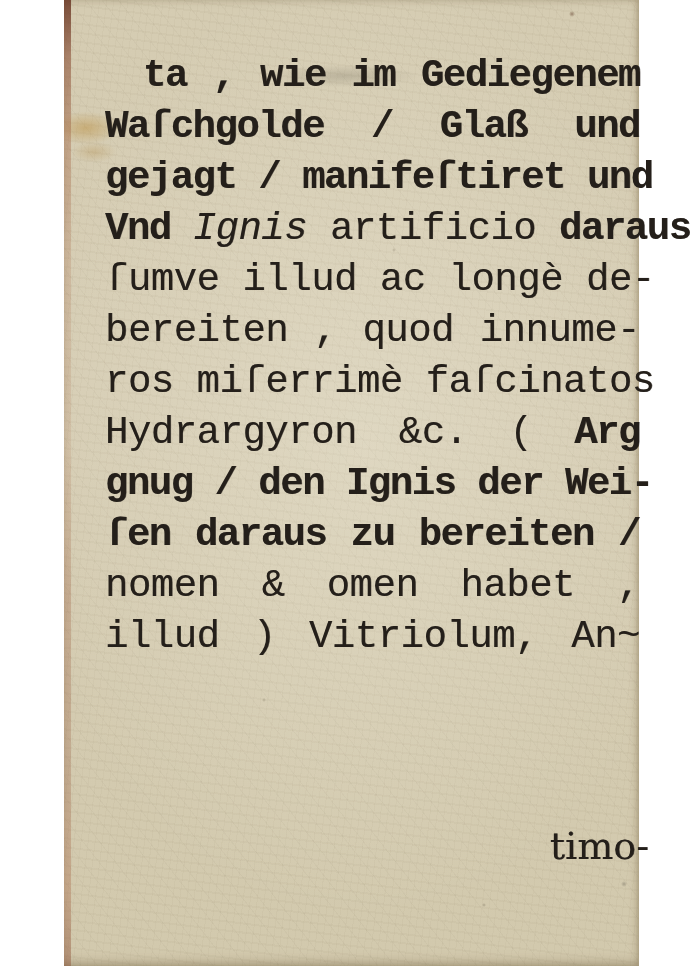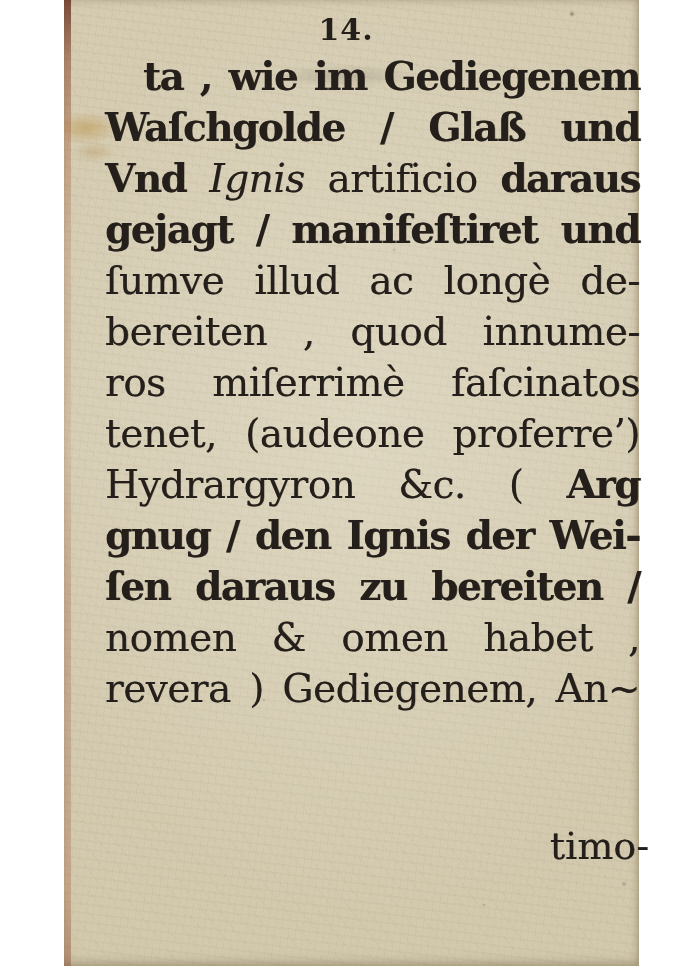--- a/index.html
+++ b/index.html
@@ -75,20 +75,21 @@
     text-align:center;
     font-size:30px; font-weight:bold;
     letter-spacing:1px;
     color:var(--ink);
   }
   .text-column{
     position:absolute;
     left:41px; top:51px;
     width:535px;
     color:var(--ink);
+    font-family:Liberation Mono, monospace;
   }
   .text-line{
     height:51px; line-height:51px;
     font-size:39px;
     white-space:nowrap;
     text-align:justify;
     text-align-last:justify;
     text-shadow:0.4px 0.4px 0 rgba(36,31,26,0.55);
   }
   .text-line.indent{padding-left:38px;}
@@ -106,36 +107,34 @@
   }
 </style>
 </head>
 <body>
 
 <div class="scan-stage">
   <div class="paper">
     <div class="edge-stain"></div>
     <div class="right-edge"></div>
 
-    <div class="page-number">14.</div>
 
     <div class="text-column">
 
     <div class="text-line indent"><span class="seg fraktur">ta , wie im Gediegenem</span></div>
         <div class="text-line"><span class="seg fraktur">Waſchgolde / Glaß und</span></div>
+        <div class="text-line"><span class="seg fraktur">gejagt /  manifeſtiret und</span></div>
         <div class="text-line"><span class="seg fraktur">Vnd </span><span class="seg italic">Ignis</span><span class="seg roman"> artificio </span><span class="seg fraktur">daraus</span></div>
-        <div class="text-line"><span class="seg fraktur">gejagt /  manifeſtiret und</span></div>
         <div class="text-line"><span class="seg roman">ſumve illud ac longè de-</span></div>
         <div class="text-line"><span class="seg roman">bereiten , quod innume-</span></div>
         <div class="text-line"><span class="seg roman">ros miſerrimè faſcinatos</span></div>
-        <div class="text-line"><span class="seg roman">tenet, (audeone proferre’)</span></div>
         <div class="text-line"><span class="seg roman">Hydrargyron &amp;c.  ( </span><span class="seg fraktur">Arg</span></div>
         <div class="text-line"><span class="seg fraktur">gnug / den Ignis der Wei-</span></div>
         <div class="text-line"><span class="seg fraktur">ſen daraus zu bereiten /</span></div>
         <div class="text-line"><span class="seg roman">nomen &amp; omen habet ,</span></div>
-        <div class="text-line"><span class="seg roman">revera )  Gediegenem, An~</span></div>
+        <div class="text-line"><span class="seg roman">illud )  Vitriolum, An~</span></div>
       </div>
 
     <div class="catchword-row">
       <span>timo-</span>
     </div>
   </div>
 </div>
 
 </body></html>

